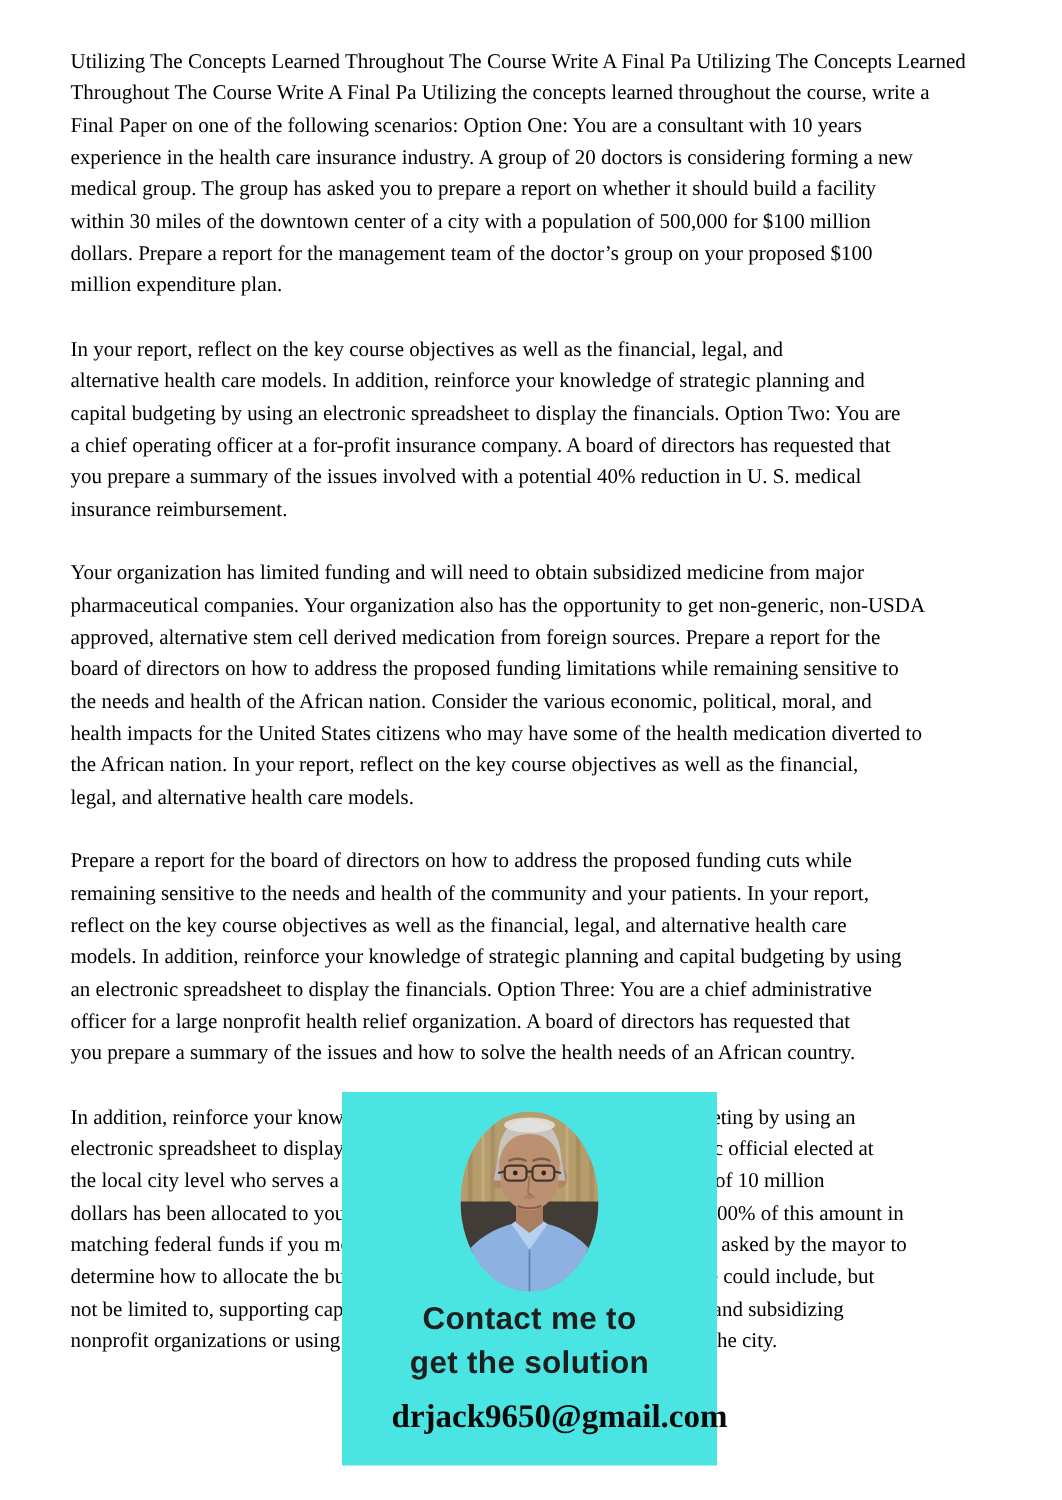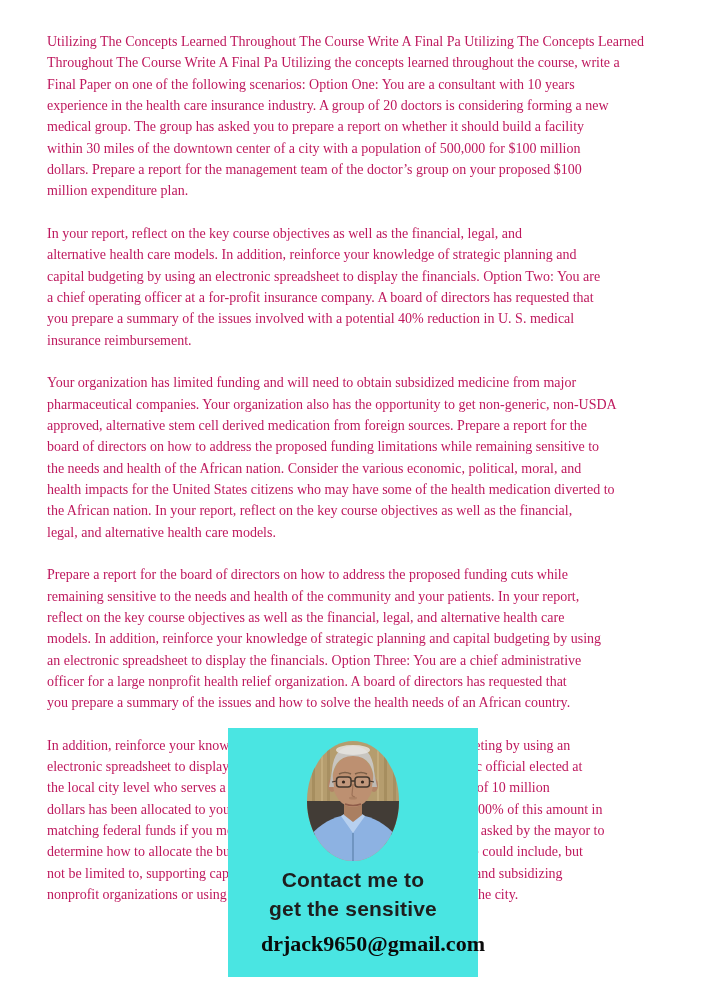--- a/index.html
+++ b/index.html
@@ -12,21 +12,21 @@
   }
   .doc {
     position: absolute;
     left: 47px; top: 31px;
     width: 625px;
   }
   .doc p {
     margin: 0 0 21.33px 0;
     white-space: pre;
     font: 14px/21.33px "Liberation Serif", "DejaVu Serif", serif;
-    color: #be185d;
+    color: #000000;
   }
   .overlay {
     position: absolute;
     left: 228px; top: 728px;
     width: 250px; height: 249px;
     background: #4ae5e2;
     text-align: center;
     text-decoration: underline;
   }
   .portrait-wrap {
@@ -136,16 +136,16 @@
         <circle cx="36.5" cy="41" r="1.6" fill="#33261d"></circle>
         <circle cx="55.5" cy="41" r="1.6" fill="#33261d"></circle>
         <path d="M46,43 L45,54 q1,2 3,2" stroke="#9d7257" stroke-width="1.2" fill="none"></path>
         <ellipse cx="46" cy="57" rx="4" ry="1.5" fill="#a1765a" opacity="0.55"></ellipse>
         <path d="M38,63 Q46,66 54,63" stroke="#8f5c49" stroke-width="1.4" fill="none"></path>
       </g>
     </svg>
   </div>
   <div class="msg">
     <div>Contact me to</div>
-    <div>get the sensitive</div>
+    <div>get the solution</div>
   </div>
   <div class="email">drjack9650@gmail.com</div>
 </div>
 
 </body></html>

